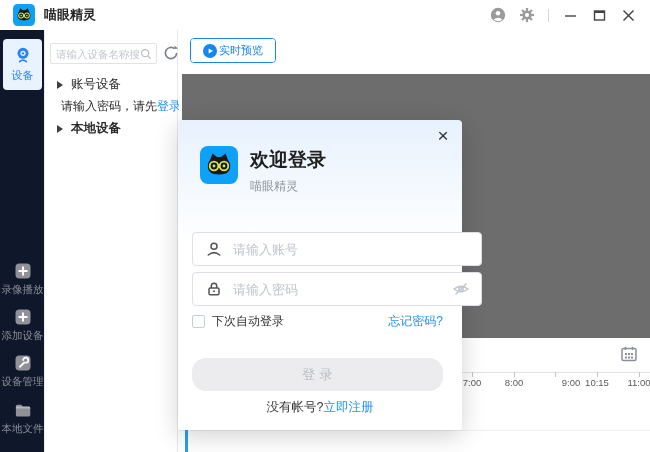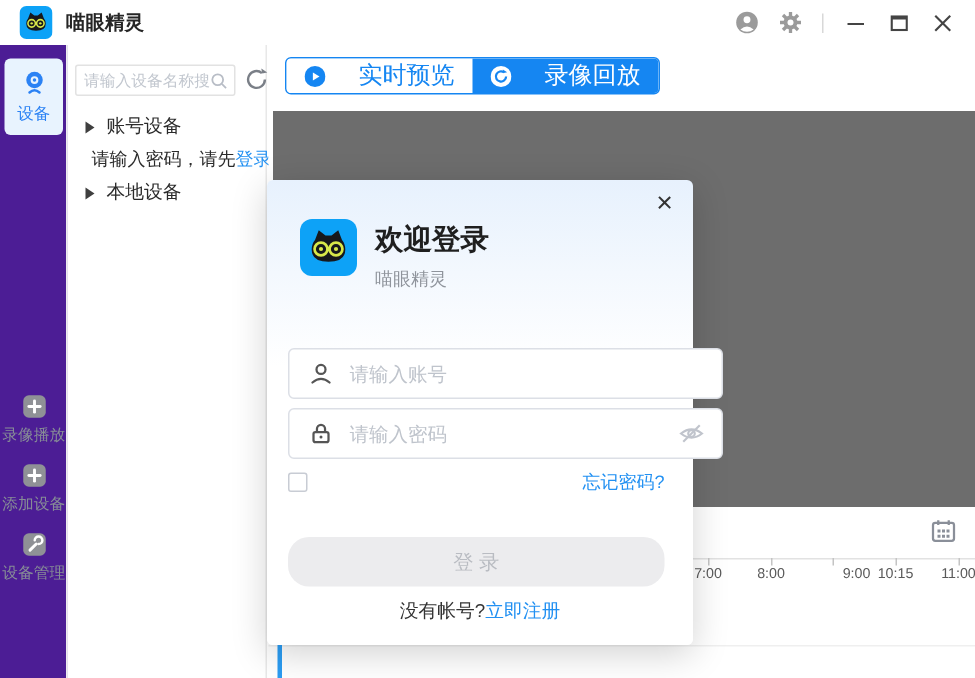--- a/index.html
+++ b/index.html
@@ -12,21 +12,21 @@
   
   .titlebar { position:absolute; left:0; top:0; width:650px; height:30px;
     display:flex; align-items:center; padding-left:13px; background:#fff; }
   .titlebar .app-ico { width:22px; height:22px; flex:0 0 auto; }
   .titlebar .app-title { margin-left:9px; font-size:13px; font-weight:bold; color:#262626; }
   .titlebar .tb-right { margin-left:auto; display:flex; align-items:center; gap:13px; padding-right:14px; }
   .tb-btn { width:16px; height:16px; display:flex; align-items:center; justify-content:center; cursor:pointer; }
   .tb-sep { width:1px; height:13px; background:#d8d8d8; }
   
   .sidebar { position:absolute; left:0; top:30px; width:45px; height:422px;
-    background:#4c1d95; border-right:1px solid #ededed; }
+    background:#0f172a; border-right:1px solid #ededed; }
   .side-item { position:absolute; left:0; width:45px; display:flex; flex-direction:column;
     align-items:center; gap:3px; cursor:pointer; }
   .side-item .lbl { font-size:10.5px; color:#878d96; letter-spacing:0; white-space:nowrap; }
   .side-item.active-box { left:3px; width:39px; background:#e8f3fe; border-radius:4px;
     padding:6px 0 7px; }
   .side-item.active-box .lbl { color:#2b82f4; font-size:11px; }
   
   .treepanel { position:absolute; left:45px; top:30px; width:133px; height:422px;
     background:#fff; border-right:1px solid #e8e8e8; }
   .searchbox { position:absolute; left:5px; top:13px; width:107px; height:21px;
@@ -38,21 +38,21 @@
   .tree-row { position:absolute; left:12px; display:flex; align-items:center; gap:8px;
     font-size:12.5px; color:#2b2b2b; cursor:pointer; }
   .tri { width:0; height:0; border-left:6px solid #3f3f3f; border-top:4px solid transparent;
     border-bottom:4px solid transparent; }
   .tree-notice { position:absolute; left:16px; top:68px; font-size:12px; color:#2b2b2b; white-space:nowrap; }
   .tree-notice .lnk { color:#2190f2; cursor:pointer; }
   
   .main { position:absolute; left:179px; top:30px; width:471px; height:422px; background:#fff; }
   .tabs { position:absolute; left:11px; top:8px; display:flex; border:1px solid #1586f2;
     border-radius:4px; overflow:hidden; height:25px; }
-  .tab { display:flex; align-items:center; gap:22px; padding:0 12px; font-size:16px; cursor:pointer; }
+  .tab { display:flex; align-items:center; gap:2px; padding:0 12px; font-size:11px; cursor:pointer; }
   .tab.live { background:#fff; color:#1586f2; }
   .tab.playback { background:#1586f2; color:#fff; }
   .video { position:absolute; left:3px; top:44px; width:468px; height:264px; background:#6d6d6d; }
   .ctrl-row { position:absolute; left:3px; top:308px; width:468px; height:34px; }
   .cal-btn { position:absolute; right:12px; top:7px; width:18px; height:18px; cursor:pointer; }
   .tl-axis { position:absolute; left:3px; top:342px; width:468px; height:1px; background:#e2e2e2; }
   .tl-tick { position:absolute; top:342px; width:1px; height:5px; background:#c4c4c4; }
   .tl-label { position:absolute; top:347px; width:40px; text-align:center;
     font-size:9.5px; color:#5a5a5a; }
   .tl-bottom { position:absolute; left:0; top:400px; width:471px; height:1px; background:#efefef; }
@@ -176,20 +176,27 @@
     <span class="lbl">添加设备</span>
   </div>
   <div class="side-item" style="top:324px;">
     <svg width="18" height="18" viewBox="0 0 24 24">
       <rect x="2" y="2" width="20" height="20" rx="5" fill="#8f9196"></rect>
       <line x1="8" y1="17" x2="13.5" y2="11.5" stroke="#fff" stroke-width="2.6" stroke-linecap="round"></line>
       <path d="M12.2 8.2 a3.4 3.4 0 1 1 3.4 3.4" fill="none" stroke="#fff" stroke-width="2.2" stroke-linecap="round"></path>
     </svg>
     <span class="lbl">设备管理</span>
   </div>
+  <div class="side-item" style="top:371px;">
+    <svg width="18" height="18" viewBox="0 0 24 24">
+      <path d="M2.5 7 q0 -2 2 -2 h5.2 l2 2.2 h8 q2 0 2 2 v9.3 q0 2 -2 2 h-15.2 q-2 0 -2 -2 z" fill="#8f9196"></path>
+      <path d="M2.5 10 h19.2 v-1 q0 -1.6 -1.6 -1.6 h-17.6 z" fill="#fff" opacity="0.35"></path>
+    </svg>
+    <span class="lbl">本地文件</span>
+  </div>
 </div>
 
 <div class="treepanel">
   <div class="searchbox">
     <input type="text" placeholder="请输入设备名称搜索" style="">
     <svg width="12" height="12" viewBox="0 0 14 14">
       <circle cx="6" cy="6" r="4.2" fill="none" stroke="#b8bdc6" stroke-width="1.4"></circle>
       <line x1="9.2" y1="9.2" x2="12.5" y2="12.5" stroke="#b8bdc6" stroke-width="1.4"></line>
     </svg>
   </div>
@@ -199,42 +206,34 @@
       <path d="M12.2 1.6 l0.6 3.4 l3.4 -0.6 z" fill="#7a7f87"></path>
     </svg>
   </div>
   <div class="tree-row" style="top:46px;">
     <span class="tri"></span>
     <span>账号设备</span>
   </div>
   <div class="tree-notice">
     <span>请输入密码，请先</span><span class="lnk">登录</span>
   </div>
-  <div class="tree-row" style="top:90px;">
+  <div class="tree-row" style="top:90px;font-weight:bold;">
     <span class="tri"></span>
     <span>本地设备</span>
   </div>
 </div>
 
 <div class="main">
   <div class="tabs">
     <div class="tab live">
       <svg width="14" height="14" viewBox="0 0 14 14">
         <circle cx="7" cy="7" r="7" fill="#1586f2"></circle>
         <path d="M5.6 4.4 L10 7 L5.6 9.6 Z" fill="#fff"></path>
       </svg>
       <span>实时预览</span>
-    </div>
-    <div class="tab playback">
-      <svg width="14" height="14" viewBox="0 0 14 14">
-        <circle cx="7" cy="7" r="7" fill="#fff"></circle>
-        <path d="M10.4 7 a3.4 3.4 0 1 1 -1.3 -2.7" fill="none" stroke="#1586f2" stroke-width="1.5"></path>
-        <path d="M8.2 2.4 l0.6 2.3 l2.3 -0.6 z" fill="#1586f2"></path>
-      </svg>
-      <span>录像回放</span>
     </div>
   </div>
 
   <div class="video"></div>
 
   <div class="ctrl-row">
     <div class="cal-btn">
       <svg width="18" height="18" viewBox="0 0 18 18">
         <rect x="2" y="3.5" width="14" height="12" rx="1.5" fill="none" stroke="#8a8f99" stroke-width="1.5"></rect>
         <line x1="5.5" y1="1.8" x2="5.5" y2="5" stroke="#8a8f99" stroke-width="1.5"></line>
@@ -303,20 +302,21 @@
     <svg class="eye-btn" viewBox="0 0 18 16">
       <path d="M2 8 Q9 2.5 16 8 Q9 13.5 2 8 Z" fill="none" stroke="#c0c4cc" stroke-width="1.4"></path>
       <circle cx="9" cy="8" r="2.2" fill="none" stroke="#c0c4cc" stroke-width="1.4"></circle>
       <line x1="3.5" y1="13.5" x2="14.5" y2="2.5" stroke="#c0c4cc" stroke-width="1.4"></line>
     </svg>
   </div>
 
   <div class="opt-row">
     <div class="chk-wrap">
       <div class="chk"></div>
+      <span class="chk-label">下次自动登录</span>
     </div>
     <span class="forgot">忘记密码?</span>
   </div>
 
   <button class="login-btn">登 录</button>
 
   <div class="reg-row">
     <span class="q">没有帐号?</span><span class="lnk">立即注册</span>
   </div>
 </div>

